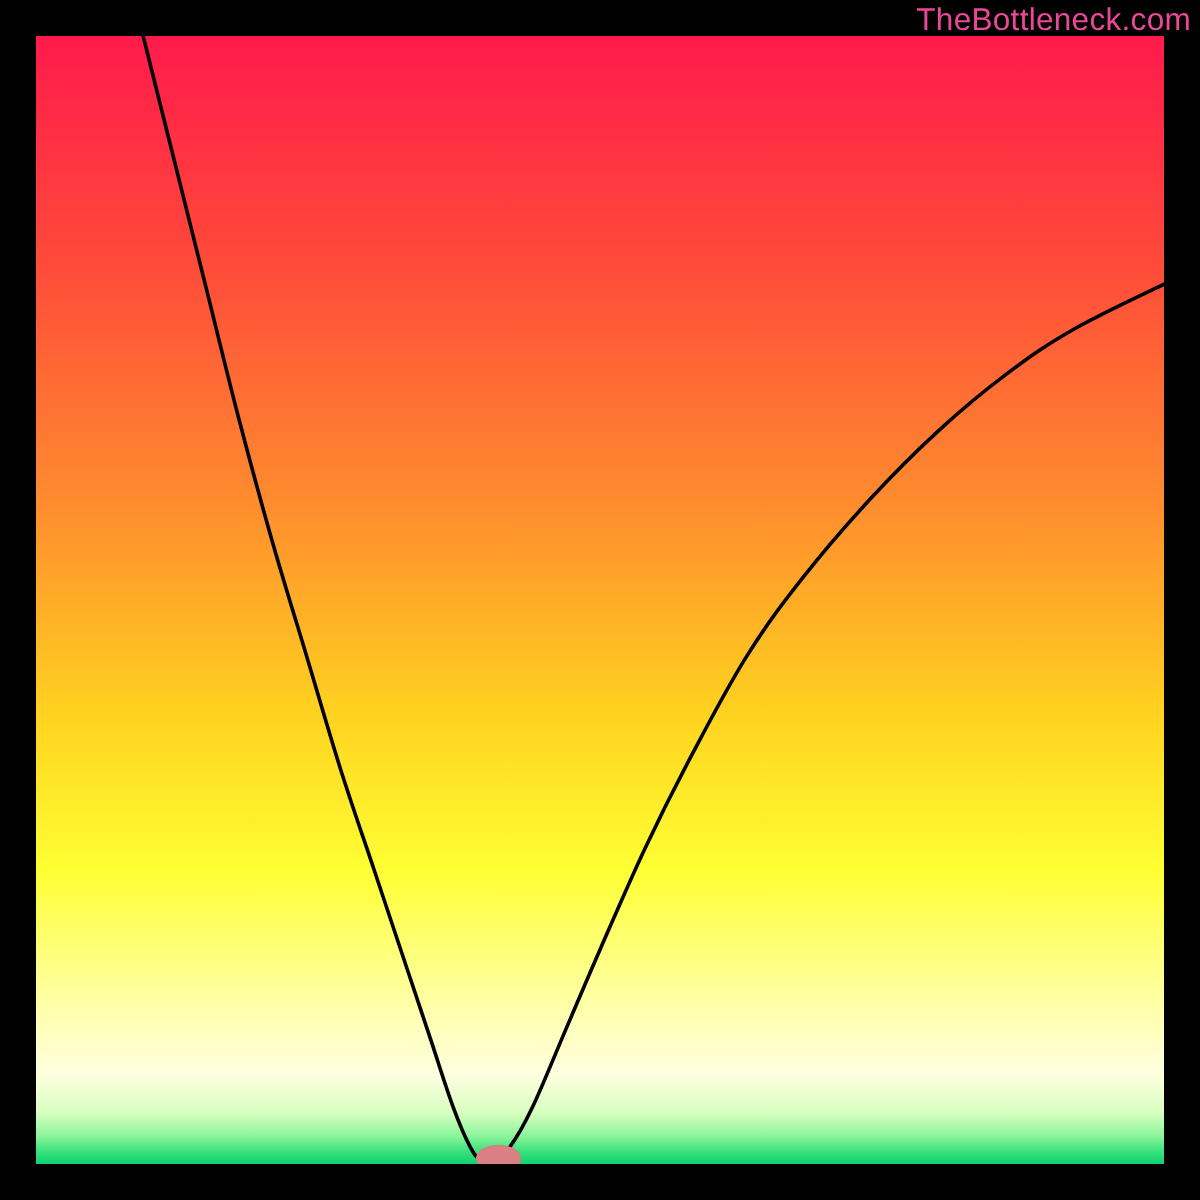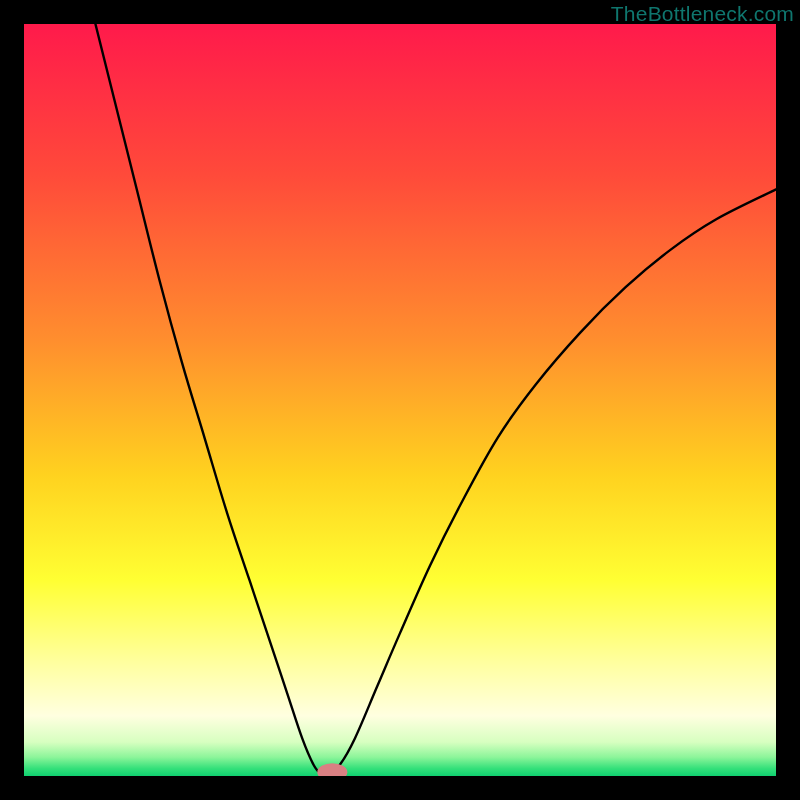--- a/index.html
+++ b/index.html
@@ -23,21 +23,21 @@
     position: absolute;
     left: 0;
     top: 0;
     width: 752px;
     height: 752px;
   }
   .watermark {
     position: absolute;
     top: 2px;
     right: 6px;
-    color: #0f766e;
+    color: #ec4899;
     font-size: 21px;
     font-weight: 500;
     letter-spacing: 0.2px;
   }
   svg { display: block; }
 </style>
 </head>
 <body>
 
 <div class="frame">

